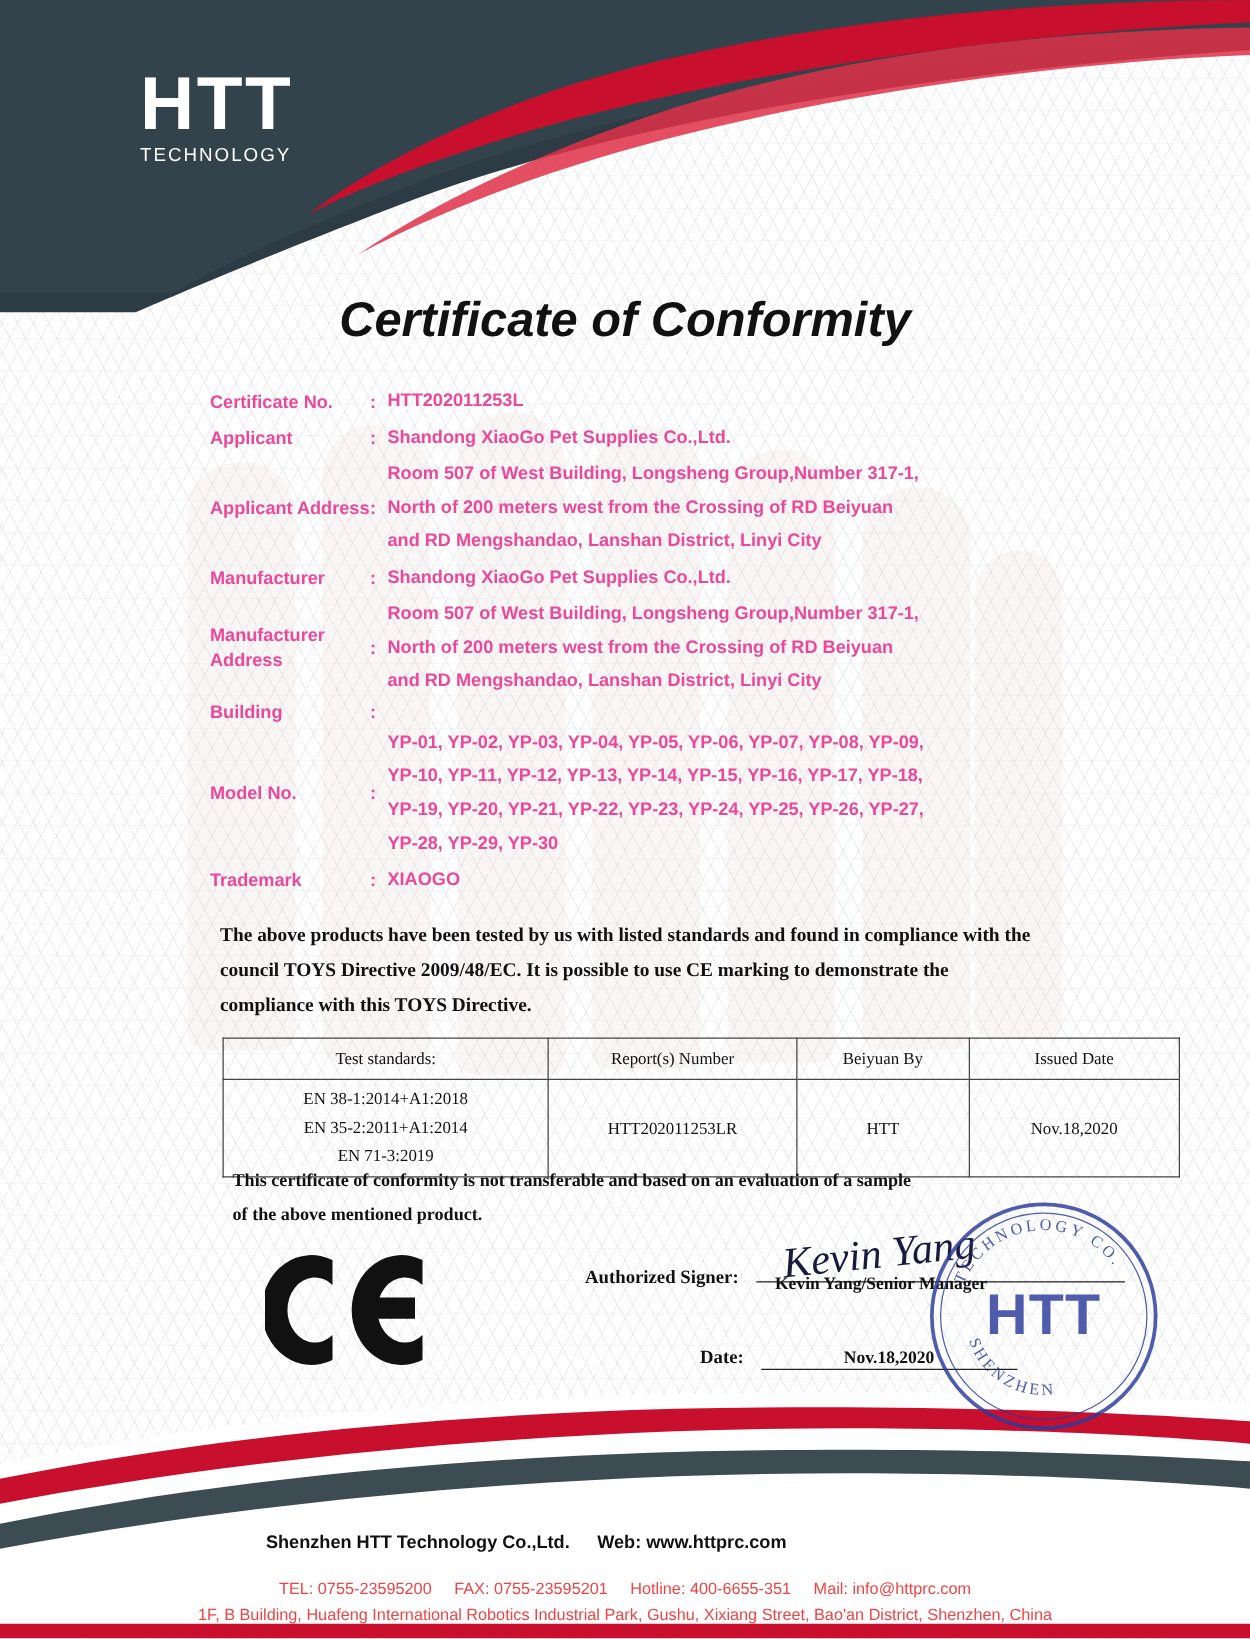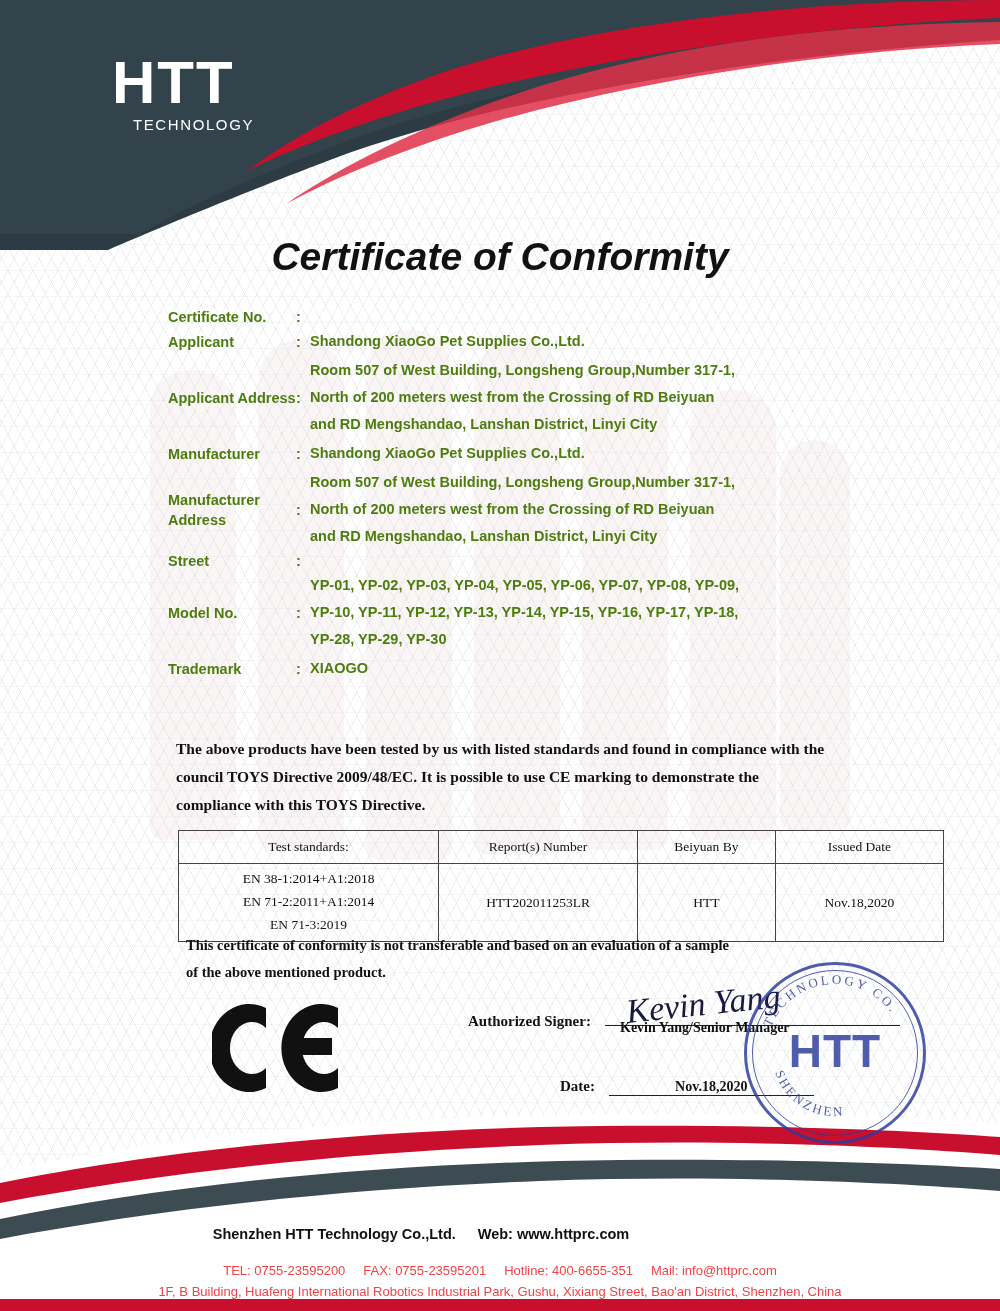--- a/index.html
+++ b/index.html
@@ -86,21 +86,20 @@
     letter-spacing: 2px;
     line-height: 62px;
     font-family: "Liberation Sans", sans-serif;
   }
   .logo-sub {
     font-size: 15px;
     letter-spacing: 1.6px;
     margin-top: 2px;
     text-align: right;
     padding-right: 2px;
-    margin-left: 21px;
   }
 
   
   .content {
     position: absolute;
     left: 0; top: 0;
     width: 1000px;
     z-index: 5;
   }
   .cert-title {
@@ -115,21 +114,21 @@
     font-family: "Liberation Sans", sans-serif;
   }
 
   .fields {
     position: absolute;
     left: 168px;
     top: 308px;
     width: 700px;
     font-size: 14.5px;
     font-weight: bold;
-    color: #4d7c0f;
+    color: #ec4899;
   }
   .frow {
     display: flex;
     align-items: center;
     margin-bottom: 2px;
   }
   .flabel {
     width: 128px;
     flex: 0 0 128px;
     line-height: 18px;
@@ -374,20 +373,21 @@
 
   <div class="content">
 
     <div class="cert-title">Certificate of Conformity</div>
 
     <div class="fields">
 
       <div class="frow">
         <div class="flabel">Certificate No.</div>
         <div class="fcolon">:</div>
+        <div class="fvalue">HTT202011253L</div>
       </div>
 
       <div class="frow">
         <div class="flabel">Applicant</div>
         <div class="fcolon">:</div>
         <div class="fvalue">Shandong XiaoGo Pet Supplies Co.,Ltd.</div>
       </div>
 
       <div class="frow tall">
         <div class="flabel">Applicant Address</div>
@@ -409,30 +409,31 @@
         <div class="flabel">Manufacturer Address</div>
         <div class="fcolon">:</div>
         <div class="fvalue">
           <span class="line">Room 507 of West Building, Longsheng Group,Number 317-1,</span>
           <span class="line">North of 200 meters west from the Crossing of RD Beiyuan</span>
           <span class="line">and RD Mengshandao, Lanshan District, Linyi City</span>
         </div>
       </div>
 
       <div class="frow">
-        <div class="flabel">Street</div>
+        <div class="flabel">Building</div>
         <div class="fcolon">:</div>
       </div>
 
       <div class="frow tall">
         <div class="flabel">Model No.</div>
         <div class="fcolon">:</div>
         <div class="fvalue">
           <span class="line">YP-01, YP-02, YP-03, YP-04, YP-05, YP-06, YP-07, YP-08, YP-09,</span>
           <span class="line">YP-10, YP-11, YP-12, YP-13, YP-14, YP-15, YP-16, YP-17, YP-18,</span>
+          <span class="line">YP-19, YP-20, YP-21, YP-22, YP-23, YP-24, YP-25, YP-26, YP-27,</span>
           <span class="line">YP-28, YP-29, YP-30</span>
         </div>
       </div>
 
       <div class="frow">
         <div class="flabel">Trademark</div>
         <div class="fcolon">:</div>
         <div class="fvalue">XIAOGO</div>
       </div>
 
@@ -450,21 +451,21 @@
           <th style="width:34%">Test standards:</th>
           <th style="width:26%">Report(s) Number</th>
           <th style="width:18%">Beiyuan By</th>
           <th style="width:22%">Issued Date</th>
         </tr>
       </thead>
       <tbody>
         <tr>
           <td class="stds">
             <span class="line">EN 38-1:2014+A1:2018</span>
-            <span class="line">EN 71-2:2011+A1:2014</span>
+            <span class="line">EN 35-2:2011+A1:2014</span>
             <span class="line">EN 71-3:2019</span>
           </td>
           <td>HTT202011253LR</td>
           <td>HTT</td>
           <td>Nov.18,2020</td>
         </tr>
       </tbody>
     </table>
 
     <div class="note">

